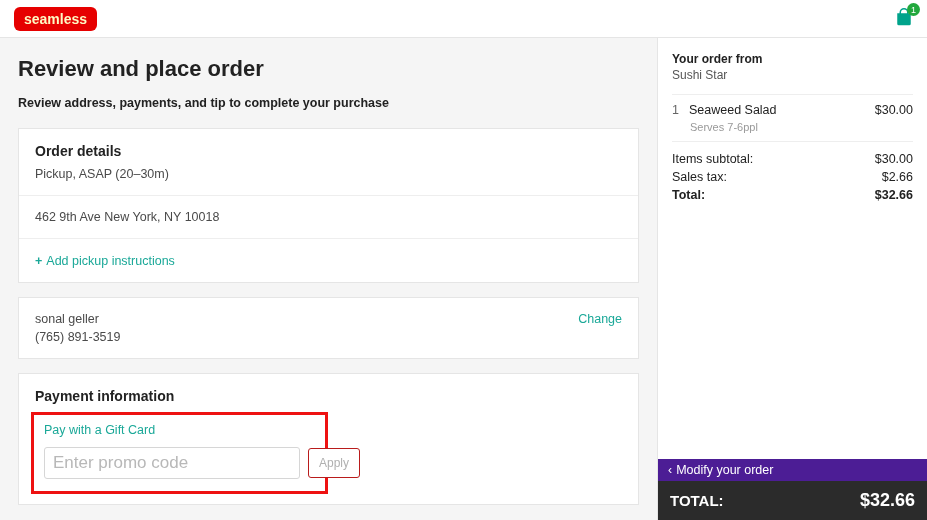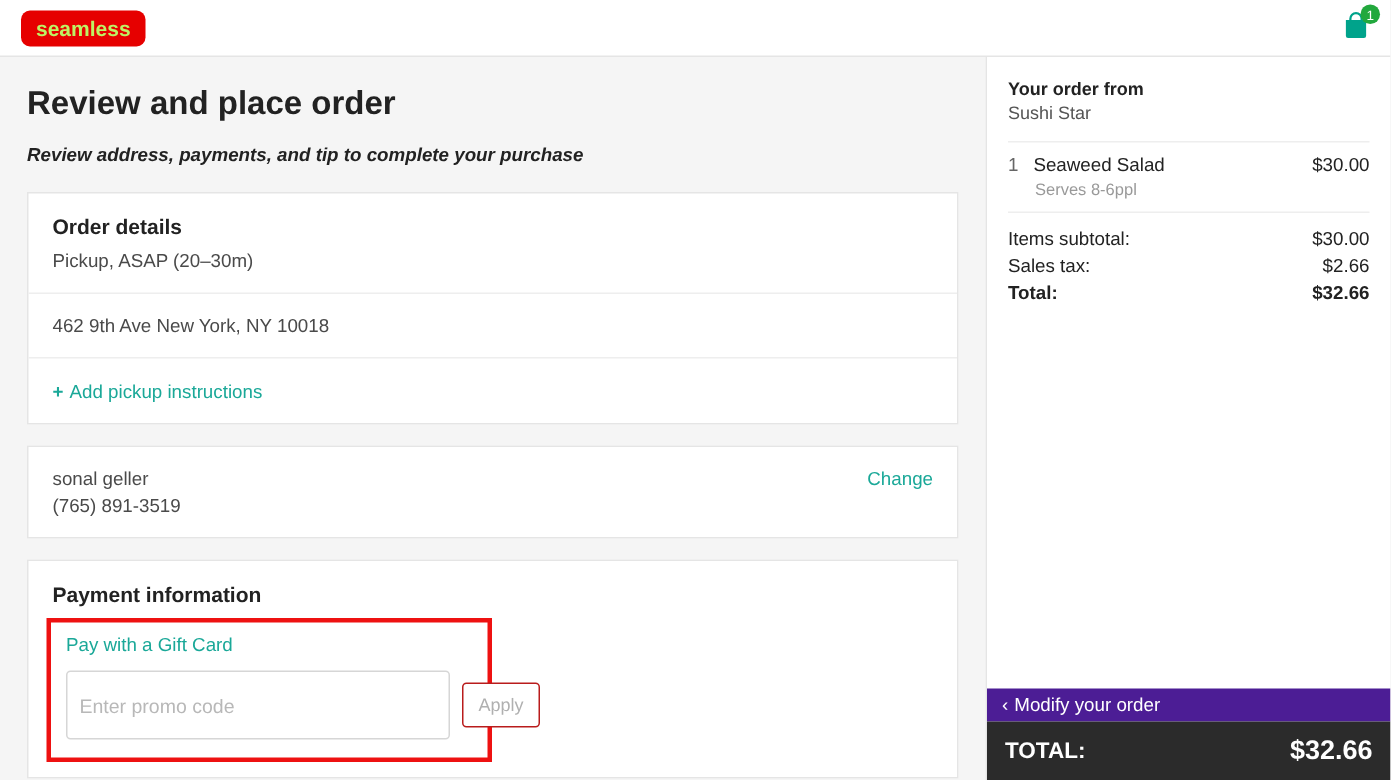--- a/index.html
+++ b/index.html
@@ -1,39 +1,39 @@
 <!DOCTYPE html>
 <html><head>
 <meta charset="utf-8">
 <style>
 * { margin:0; padding:0; box-sizing:border-box; font-family:Arial,Helvetica,sans-serif; }
 body { background:#f5f5f5; font-size:13px; color:#222; width:927px; height:520px; overflow:hidden; }
 .topbar { height:38px; background:#fff; border-bottom:1px solid #e5e5e5; display:flex; align-items:center; justify-content:space-between; padding:0 14px; }
-.logo { background:#e60000; color:#bef264; font-weight:bold; font-size:14px; padding:4px 10px; border-radius:6px; }
+.logo { background:#e60000; color:#fef9c3; font-weight:bold; font-size:14px; padding:4px 10px; border-radius:6px; }
 .bag-wrap { position:relative; }
 .bag-icon svg { width:18px; height:18px; fill:#00a38b; }
 .bag-badge { position:absolute; top:-5px; right:-7px; background:#22a83d; color:#fff; border-radius:50%; width:13px; height:13px; font-size:9px; display:flex; align-items:center; justify-content:center; }
 .layout { display:flex; height:482px; }
 .main { flex:1; padding:18px; overflow:hidden; }
 .page-title { font-size:22px; font-weight:bold; margin-bottom:14px; }
-.page-sub { font-size:12.5px; font-weight:bold; margin-bottom:18px;font-style:italic; }
+.page-sub { font-size:12.5px; font-weight:bold; margin-bottom:18px; }
 .card { background:#fff; border:1px solid #e5e5e5; margin-bottom:14px; }
 .card-pad { padding:14px 16px; }
 .card-title { font-size:14px; font-weight:bold; margin-bottom:8px; }
 .muted { color:#4a4a4a; font-size:12.5px; }
 .hr { border-top:1px solid #eee; }
 .add-link { color:#1aa898; font-size:12.5px; }
 .plus { font-weight:bold; margin-right:4px; }
 .contact-row { display:flex; justify-content:space-between; align-items:flex-start; }
 .change-link { color:#1aa898; font-size:12.5px; }
 .pay-card .card-pad { padding-bottom:0; }
 .highlight-box { border:3px solid #e11; padding:8px 20px 12px 10px; margin:6px 0 10px 0; }
 .gift-link { color:#1aa898; font-size:12.5px; display:block; margin-bottom:10px; }
 .promo-row { display:flex; gap:8px; align-items:center; }
-.promo-input { flex:0 0 256px; height:46px; border:1px solid #d6d6d6; border-radius:3px; padding:0 8px; font-size:13px; color:#999; }
+.promo-input { flex:0 0 256px; height:32px; border:1px solid #d6d6d6; border-radius:3px; padding:0 8px; font-size:17px; color:#999; }
 .promo-input::placeholder { color:#b8b8b8; }
 .apply-btn { height:30px; padding:0 10px; border:1px solid #b91c1c; background:#fff; color:#b0b0b0; border-radius:3px; font-size:12px; }
 .side { width:270px; background:#fff; border-left:1px solid #e5e5e5; display:flex; flex-direction:column; }
 .side-inner { padding:14px 14px 10px 14px; flex:1; }
 .order-from { font-size:12px; font-weight:bold; }
 .rest-name { font-size:12px; color:#555; margin-top:2px; margin-bottom:12px; }
 .item-row { display:flex; justify-content:space-between; font-size:12.5px; padding:8px 0; border-top:1px solid #eee; }
 .item-left { display:flex; gap:10px; }
 .item-qty { color:#666; }
 .item-serves { font-size:11px; color:#999; margin-left:18px; margin-top:-4px; margin-bottom:8px; }
@@ -112,21 +112,21 @@
     <div class="side-inner">
       <div class="order-from">Your order from</div>
       <div class="rest-name">Sushi Star</div>
       <div class="item-row">
         <div class="item-left">
           <span class="item-qty">1</span>
           <span>Seaweed Salad</span>
         </div>
         <span>$30.00</span>
       </div>
-      <div class="item-serves">Serves 8-6ppl</div>
+      <div class="item-serves">Serves 7-6ppl</div>
       <div class="totals">
         <div class="trow">
           <span>Items subtotal:</span>
           <span>$30.00</span>
         </div>
         <div class="trow">
           <span>Sales tax:</span>
           <span>$2.66</span>
         </div>
         <div class="trow bold">

